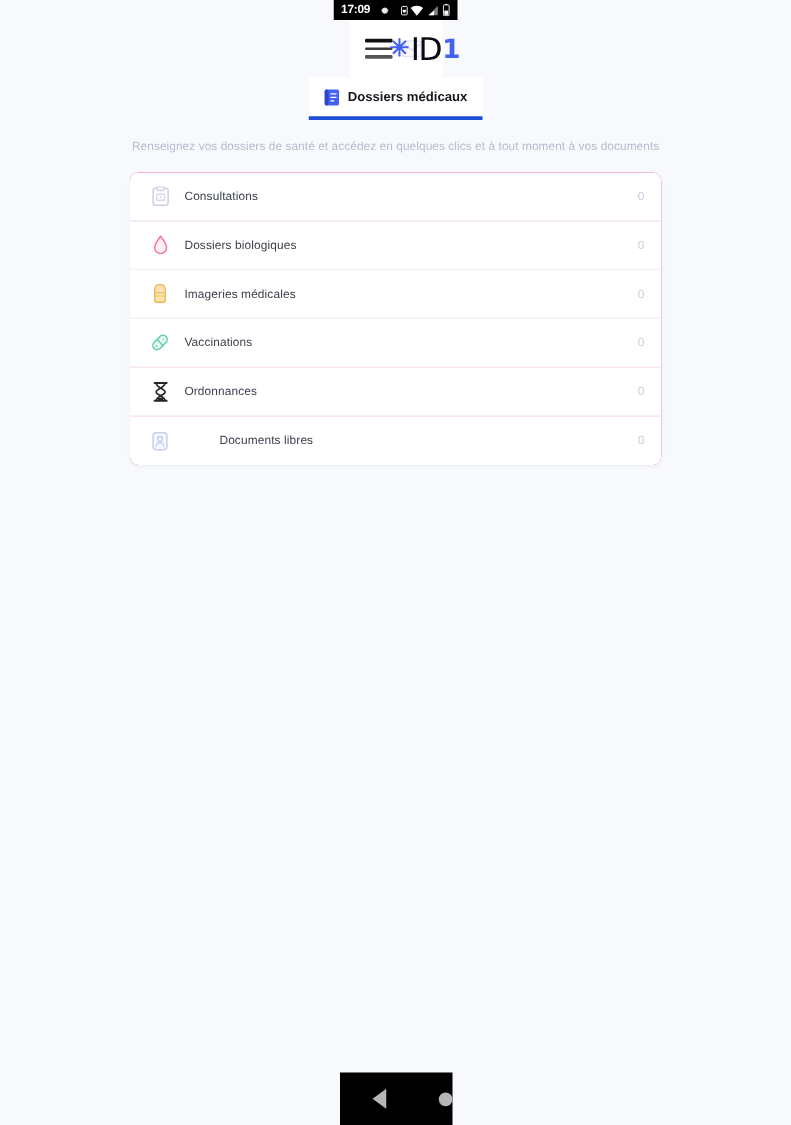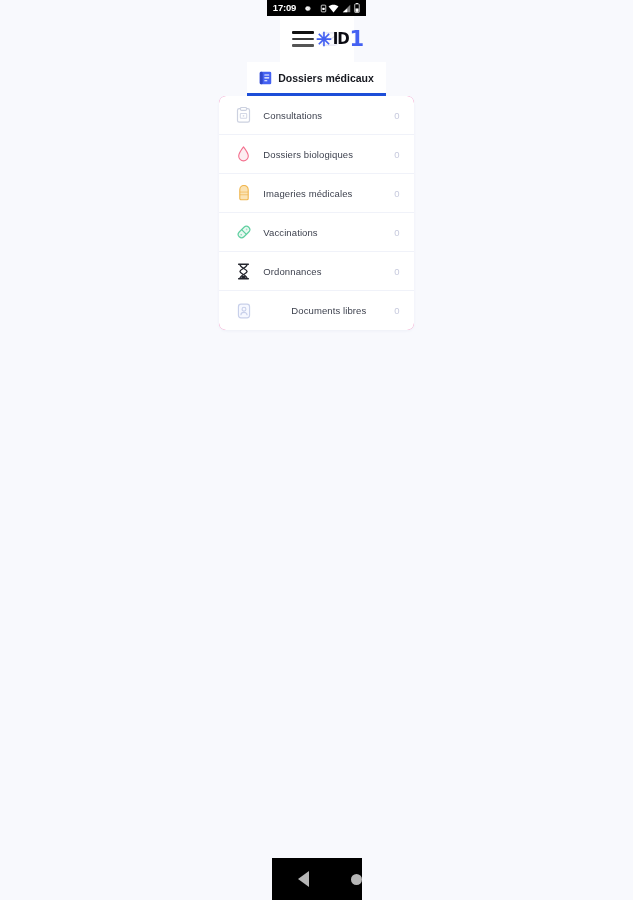--- a/index.html
+++ b/index.html
@@ -93,22 +93,22 @@
     margin: 0 auto;
     width: 120px;
     display: flex;
     align-items: center;
     justify-content: center;
     gap: 1px;
     pointer-events: none;
   }
   .brand-star { color: #4461f2; font-size: 19px; line-height: 1; font-weight: bold; }
   .brand-id {
-    font-size: 15px;
-    font-weight: bold;
+    font-size: 25px;
+    font-weight: normal;
     color: #0a0a12;
     letter-spacing: -1.2px;
     line-height: 1;
     font-family: "DejaVu Sans", sans-serif;
   }
   .brand-one {
     font-size: 21px;
     font-weight: bold;
     color: #4461f2;
     letter-spacing: -1px;
@@ -285,20 +285,21 @@
       <rect x="1" y="1" width="4.6" height="20" rx="2.2" fill="#2f46c9"></rect>
       <rect x="8" y="5.5" width="8" height="1.6" rx="0.8" fill="#ffffff"></rect>
       <rect x="8" y="10" width="8" height="1.6" rx="0.8" fill="#ffffff"></rect>
       <rect x="8" y="14.5" width="5" height="1.6" rx="0.8" fill="#ffffff"></rect>
     </svg>
     <span class="page-title-text">Dossiers médicaux</span>
   </div>
 
   <div class="content">
 
+    <div class="subtitle">Renseignez vos dossiers de santé et accédez en quelques clics et à tout moment à vos documents</div>
 
     <div class="records-card">
 
       <div class="record-row">
         <span class="record-icon">
           <svg width="15" height="16" viewBox="0 0 18 20">
             <rect x="1.5" y="2" width="15" height="17" rx="2.2" fill="#ffffff" stroke="#ccd1e0" stroke-width="1.5"></rect>
             <rect x="5.2" y="0.6" width="7.6" height="3.6" rx="1.4" fill="#ffffff" stroke="#ccd1e0" stroke-width="1.4"></rect>
             <rect x="5" y="8" width="8" height="6" rx="1" fill="none" stroke="#d3d8e6" stroke-width="1.3"></rect>
             <circle cx="9" cy="11" r="1.1" fill="#d3d8e6"></circle>

